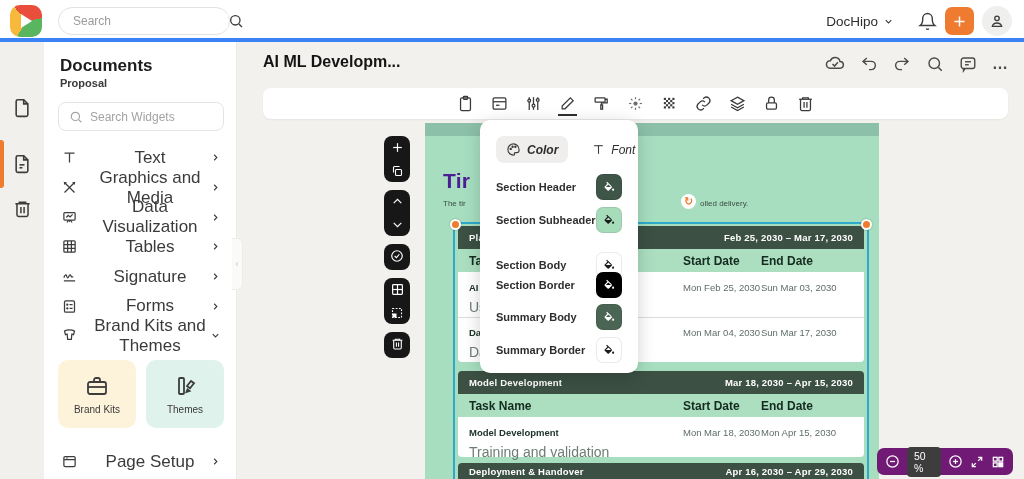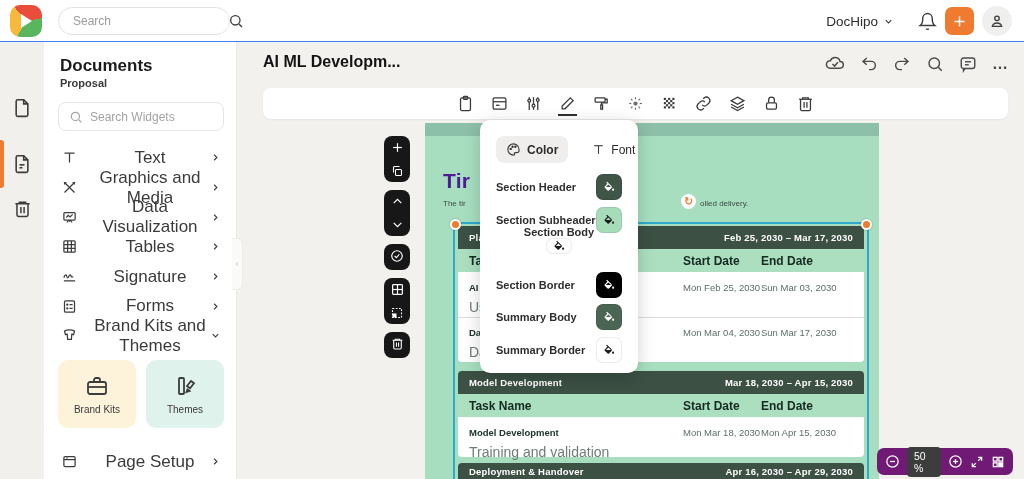--- a/index.html
+++ b/index.html
@@ -3,21 +3,21 @@
 <meta charset="utf-8">
 <style>
   * { margin:0; padding:0; box-sizing:border-box; }
   html,body { width:1024px; height:479px; overflow:hidden; background:#f2f1ee;
     font-family:"Liberation Sans","DejaVu Sans",sans-serif; }
   .abs { position:absolute; }
   svg { display:block; }
   .ico { color:#3c3c3c; }
 
   
-  #topbar { left:0; top:0; width:1024px; height:42px; background:#fff; border-bottom:1px solid #3b82f6; z-index:30; }
+  #topbar { left:0; top:0; width:1024px; height:42px; background:#fff; border-bottom:4px solid #3b82f6; z-index:30; }
   #logo { left:10px; top:5px; width:32px; height:32px; border-radius:10px;
     background:conic-gradient(from -40deg,#e94e3c 0 120deg,#59b55e 120deg 250deg,#f6b93b 250deg 360deg); }
   #logo .play { position:absolute; left:11px; top:9px; width:0; height:0;
     border-left:11px solid #fff; border-top:7px solid transparent; border-bottom:7px solid transparent; }
   #topsearch { left:58px; top:7px; width:172px; height:28px; border:1px solid #e4e2df; border-radius:15px;
     display:flex; align-items:center; padding:0 10px 0 14px; background:#fff; }
   #topsearch input { border:0; outline:0; flex:1; font-size:12px; color:#555; font-family:inherit; }
   #topsearch input::placeholder { color:#9b9b9b; }
   .topright { display:flex; align-items:center; gap:8px; }
   #brandmenu { font-size:13.5px; color:#2e2e2e; display:flex; align-items:center; gap:5px; cursor:pointer; }
@@ -81,21 +81,21 @@
   .c-task { position:absolute; left:11px; } .c-start { position:absolute; left:225px; } .c-end { position:absolute; left:303px; }
   .rowdiv { position:absolute; left:0; width:100%; height:1px; background:#dcdcdc; }
 
   
   .fl-pill { position:absolute; left:384px; width:26px; background:#171717; border-radius:8px; display:flex; flex-direction:column; align-items:center; z-index:12; }
   .fl-btn { width:26px; height:23px; display:flex; align-items:center; justify-content:center; color:#fff; cursor:pointer; }
 
   
   #popup { left:480px; top:120px; width:158px; height:253px; background:#fff; border-radius:10px;
     box-shadow:0 4px 18px rgba(0,0,0,.18); z-index:22; }
-  #popup-tabs { position:absolute; left:16px; top:16px; display:flex; align-items:center; gap:14px; }
+  #popup-tabs { position:absolute; left:16px; top:16px; display:flex; align-items:center; gap:14px;font-style:italic; }
   .ptab { display:flex; align-items:center; gap:6px; font-size:12px; color:#2d2d2d; cursor:pointer; padding:6px 10px; border-radius:8px; }
   .ptab.active { background:#efeeec; font-weight:bold; }
   .prow { position:absolute; left:16px; width:126px; height:26px; display:flex; align-items:center; justify-content:space-between;font-weight:bold; }
   .prow .plbl { font-size:11px; color:#2e2e2e; }
   .swatch { width:26px; height:26px; border-radius:7px; display:flex; align-items:center; justify-content:center; cursor:pointer; border:1px solid rgba(0,0,0,.08); }
 
   
   #zoombar { left:877px; top:448px; width:136px; height:27px; background:#701a75; border-radius:7px;
     display:flex; align-items:center; padding:0 8px; gap:7px; z-index:12; }
   #zoomlevel { background:#3d3d3d; color:#fff; font-size:10.5px; border-radius:4px; padding:3px 7px; }
@@ -664,21 +664,21 @@
   <div class="prow" style="top:86.5px;">
     <span class="plbl">Section Subheader</span>
     <span class="swatch" style="background-color: rgb(166, 220, 186);">
       <span style="color: rgb(28, 28, 28);">
           <svg width="14" height="14" viewBox="0 0 24 24" fill="currentColor">
             <path d="M16.6 10.9L8.6 2.9 7.2 4.3l2.1 2.1-4.6 4.6c-.6.6-.6 1.5 0 2.1l4.9 4.9c.3.3.7.4 1.1.4s.8-.1 1.1-.4l4.9-4.9c.5-.6.5-1.6-.1-2.1zM6.7 12l4.3-4.3L15.3 12H6.7zM19 13.5s-1.8 2-1.8 3.2c0 1 .8 1.8 1.8 1.8s1.8-.8 1.8-1.8c0-1.2-1.8-3.2-1.8-3.2z"></path>
           </svg>
         </span>
     </span>
   </div>
-  <div class="prow" style="top:106px;flex-direction:column;">
+  <div class="prow" style="top:132px;">
     <span class="plbl">Section Body</span>
     <span class="swatch" style="background-color: rgb(255, 255, 255);">
       <span style="color: rgb(28, 28, 28);">
           <svg width="14" height="14" viewBox="0 0 24 24" fill="currentColor">
             <path d="M16.6 10.9L8.6 2.9 7.2 4.3l2.1 2.1-4.6 4.6c-.6.6-.6 1.5 0 2.1l4.9 4.9c.3.3.7.4 1.1.4s.8-.1 1.1-.4l4.9-4.9c.5-.6.5-1.6-.1-2.1zM6.7 12l4.3-4.3L15.3 12H6.7zM19 13.5s-1.8 2-1.8 3.2c0 1 .8 1.8 1.8 1.8s1.8-.8 1.8-1.8c0-1.2-1.8-3.2-1.8-3.2z"></path>
           </svg>
         </span>
     </span>
   </div>
   <div class="prow" style="top:151.5px;">

